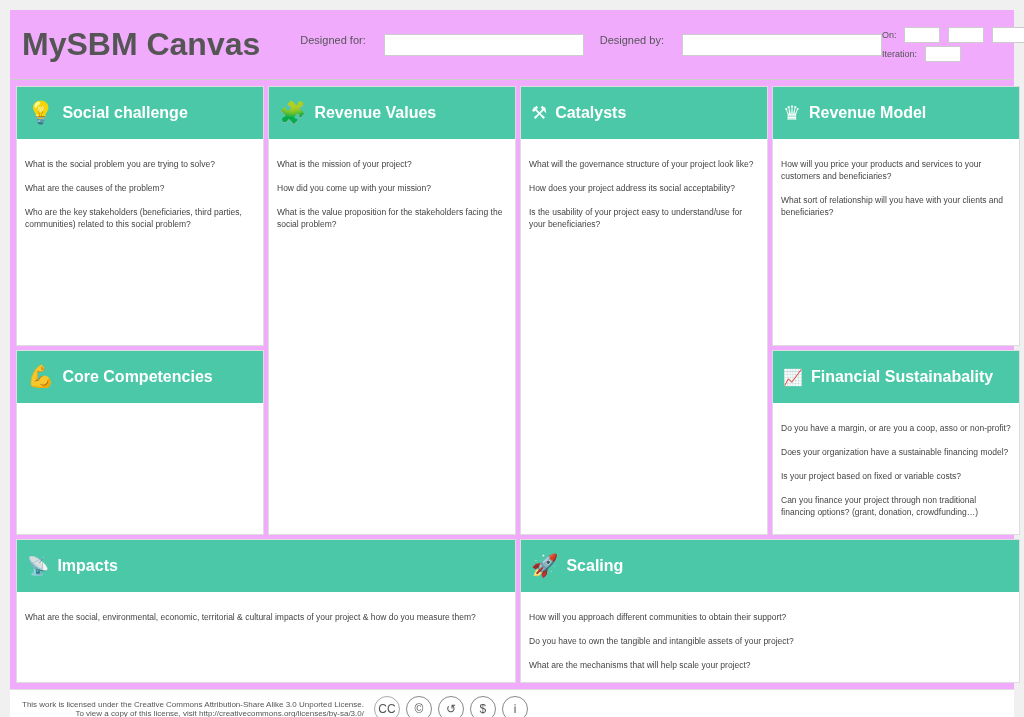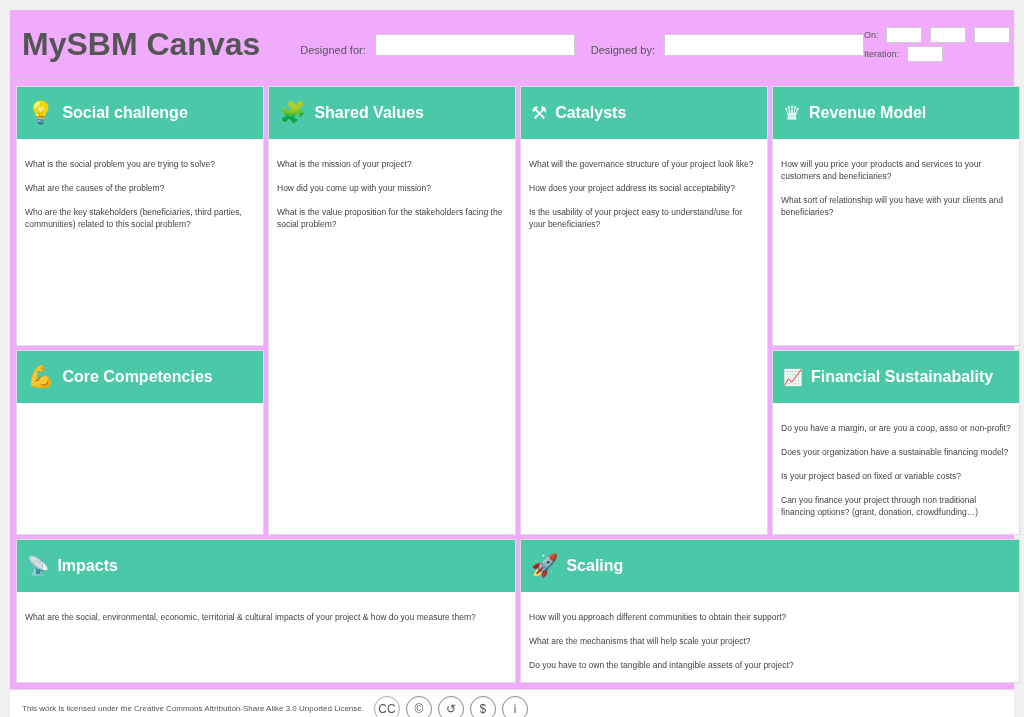--- a/index.html
+++ b/index.html
@@ -35,22 +35,22 @@
       flex-shrink: 0;
     }
     .header-fields {
       display: flex;
       align-items: center;
       flex: 1;
       gap: 16px;
     }
     .field-group {
       display: flex;
-      align-items: flex-end;
-      gap: 9px;
+      align-items: flex-start;
+      gap: 18px;
     }
     .field-label {
       font-size: 11px;
       color: #555;
       white-space: nowrap;
     }
     .field-input {
       border: 1px solid #ccc;
       height: 22px;
       width: 200px;
@@ -276,21 +276,21 @@
       <div class="cell-body">
         <p>What is the social problem you are trying to solve?</p>
         <p>What are the causes of the problem?</p>
         <p>Who are the key stakeholders (beneficiaries, third parties, communities) related to this social problem?</p>
       </div>
     </div>
 
     <div class="cell sv-cell cell-row1" style="grid-row: 1/3;">
       <div class="cell-header">
         <span class="icon">🧩</span>
-        <span class="cell-title">Shared Values</span>
+        <span class="cell-title">Revenue Values</span>
       </div>
       <div class="cell-body">
         <p>What is the mission of your project?</p>
         <p>How did you come up with your mission?</p>
         <p>What is the value proposition for the stakeholders facing the social problem?</p>
       </div>
     </div>
 
     <div class="cell cat-cell cell-row1" style="grid-row: 1/3;">
       <div class="cell-header">
@@ -345,31 +345,32 @@
       </div>
     </div>
 
     <div class="cell scal-cell cell-row3">
       <div class="cell-header">
         <span class="icon">🚀</span>
         <span class="cell-title">Scaling</span>
       </div>
       <div class="cell-body">
         <p>How will you approach different communities to obtain their support?</p>
+        <p>Do you have to own the tangible and intangible assets of your project?</p>
         <p>What are the mechanisms that will help scale your project?</p>
-        <p>Do you have to own the tangible and intangible assets of your project?</p>
       </div>
     </div>
 
   </div>
 
   <div class="footer">
     <div style="display:flex; align-items:center; gap:10px;">
       <div class="footer-right">
         <div>This work is licensed under the Creative Commons Attribution-Share Alike 3.0 Unported License.</div>
+        <div>To view a copy of this license, visit http://creativecommons.org/licenses/by-sa/3.0/</div>
       </div>
       <div class="footer-icons">
         <div class="footer-icon" style="font-size:12px; border-color:#aaa;">CC</div>
         <div class="footer-icon">©</div>
         <div class="footer-icon">↺</div>
         <div class="footer-icon">$</div>
         <div class="footer-icon">ℹ</div>
       </div>
     </div>
   </div>

